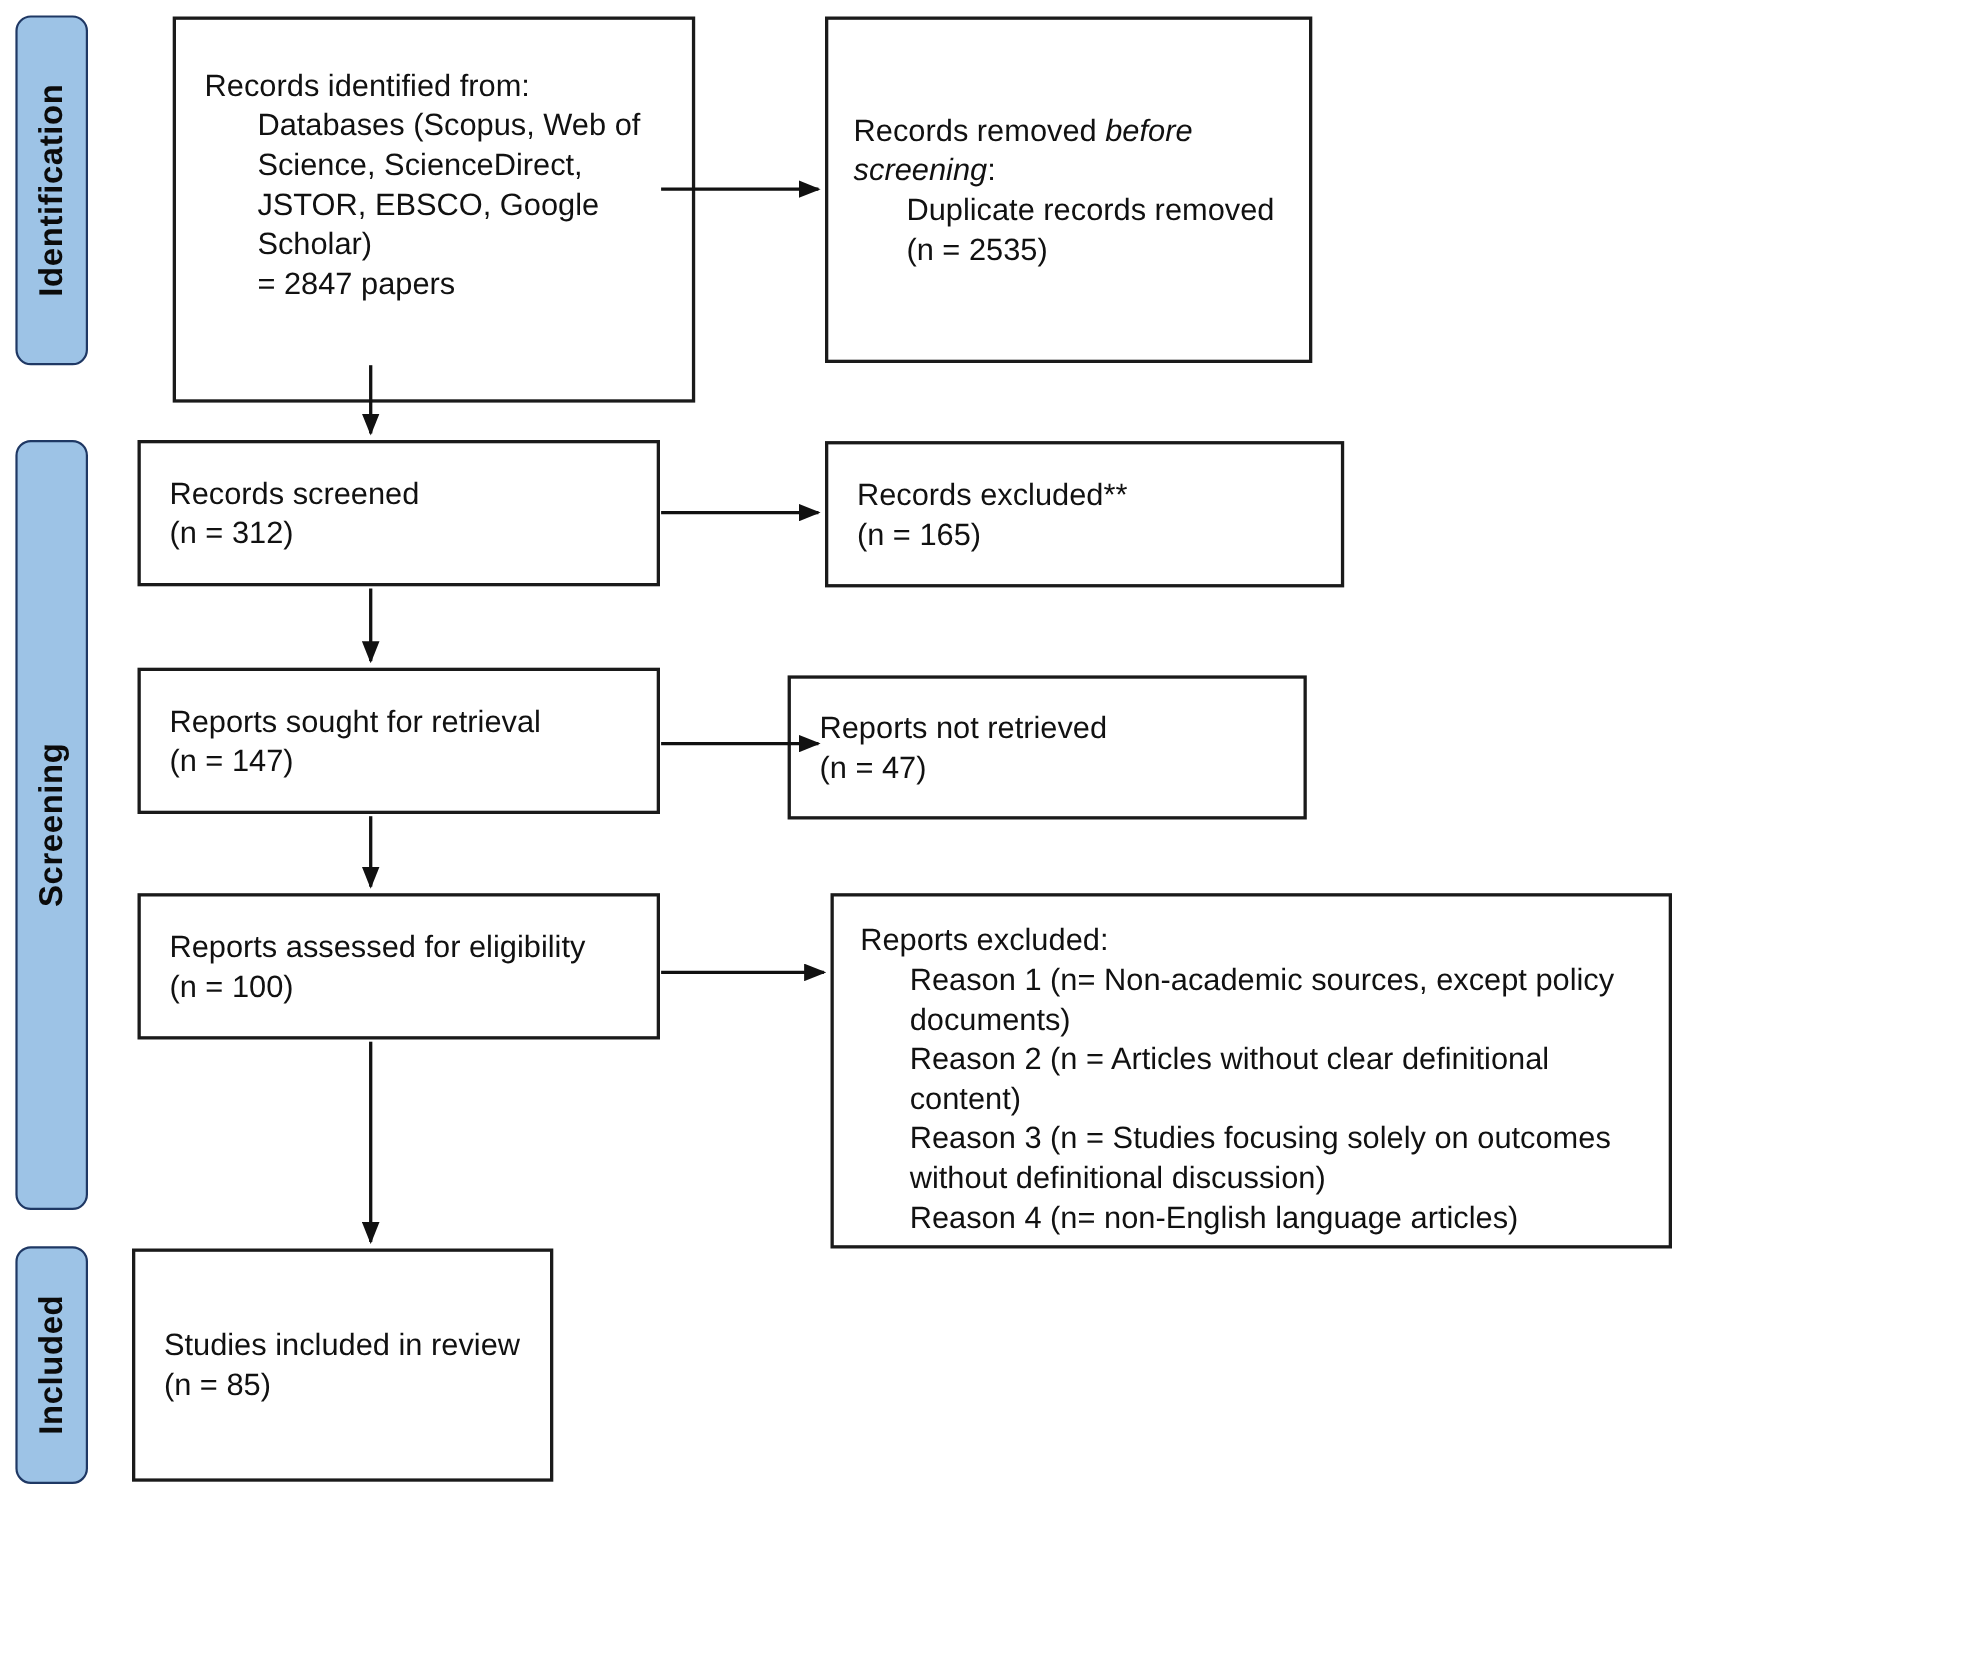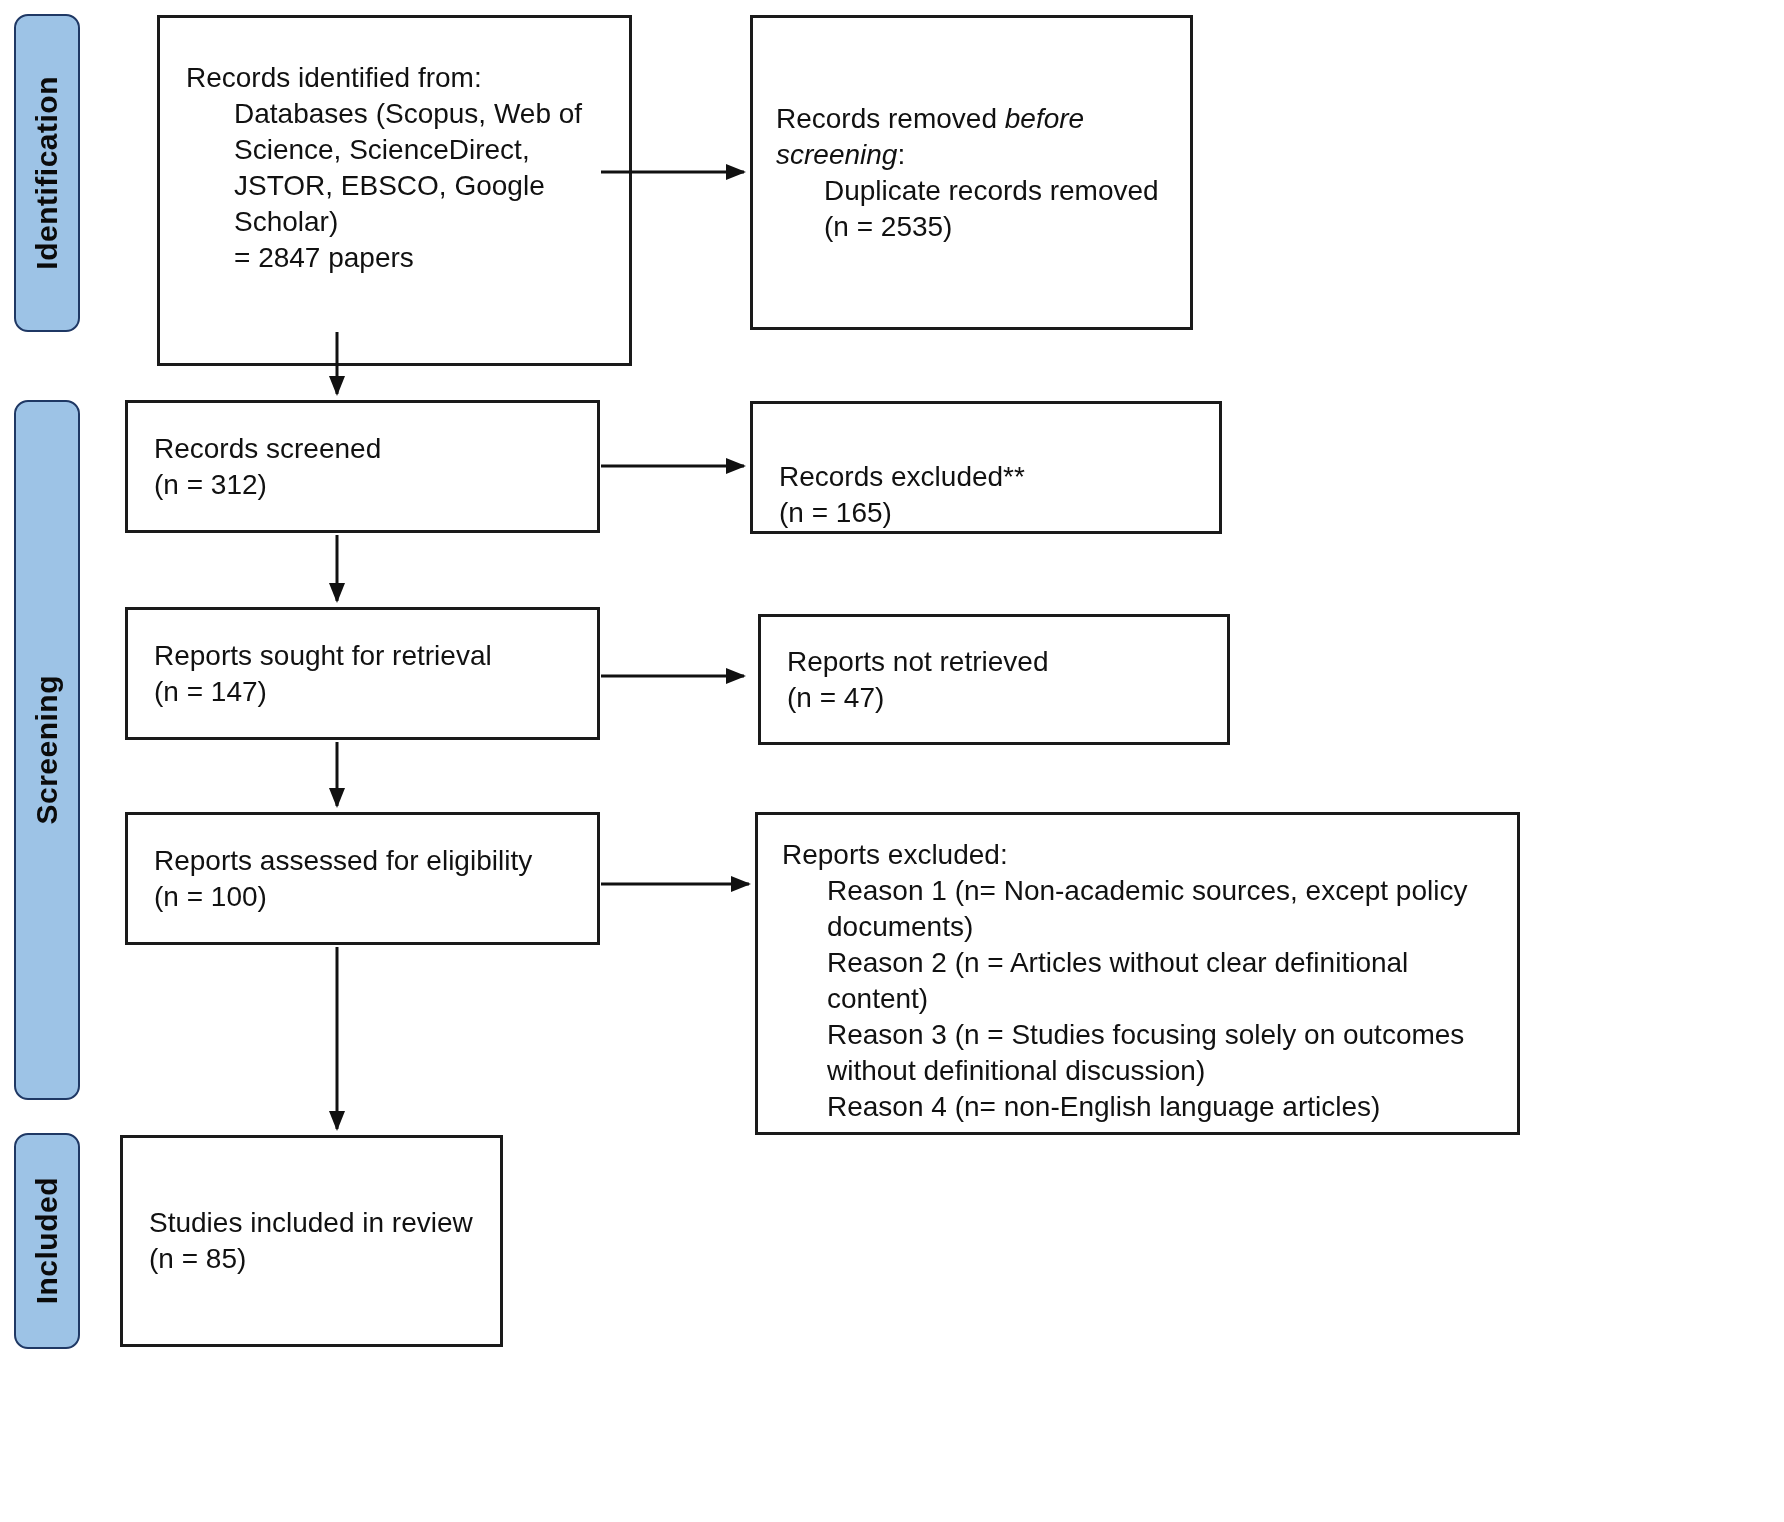--- a/index.html
+++ b/index.html
@@ -61,22 +61,22 @@
 
   
   #box-identified { left: 125px; top: 15px;   width: 475px; height: 351px; padding: 42px 18px 10px 26px; margin-left: 32px; }
   #box-screened   { left: 125px; top: 400px;  width: 475px; height: 133px; padding-left: 26px; padding-right: 14px; }
   #box-sought     { left: 125px; top: 607px;  width: 475px; height: 133px; padding-left: 26px; padding-right: 14px; }
   #box-assessed   { left: 125px; top: 812px;  width: 475px; height: 133px; padding-left: 26px; padding-right: 14px; }
   #box-included   { left: 120px; top: 1135px; width: 383px; height: 212px; padding-left: 26px; padding-right: 14px; }
 
   
   #box-removed        { left: 750px; top: 15px;  width: 443px; height: 315px; padding-left: 23px; padding-right: 24px; }
-  #box-excluded       { left: 750px; top: 401px; width: 472px; height: 133px; padding-left: 26px; padding-right: 2px; justify-content: flex-end; }
-  #box-not-retrieved  { left: 758px; top: 614px; width: 472px; height: 131px; padding-left: 26px; padding-right: 14px; }
+  #box-excluded       { left: 750px; top: 401px; width: 472px; height: 133px; padding-left: 26px; padding-right: 2px; }
+  #box-not-retrieved  { left: 716px; top: 614px; width: 472px; height: 131px; padding-left: 26px; padding-right: 14px; }
   #box-reports-excluded { left: 755px; top: 812px; width: 765px; height: 323px; padding: 22px 18px 16px 24px; }
 
   #arrow-layer {
     position: absolute;
     left: 0; top: 0;
     width: 1784px; height: 1522px;
     pointer-events: none;
   }
 </style>
 </head>

